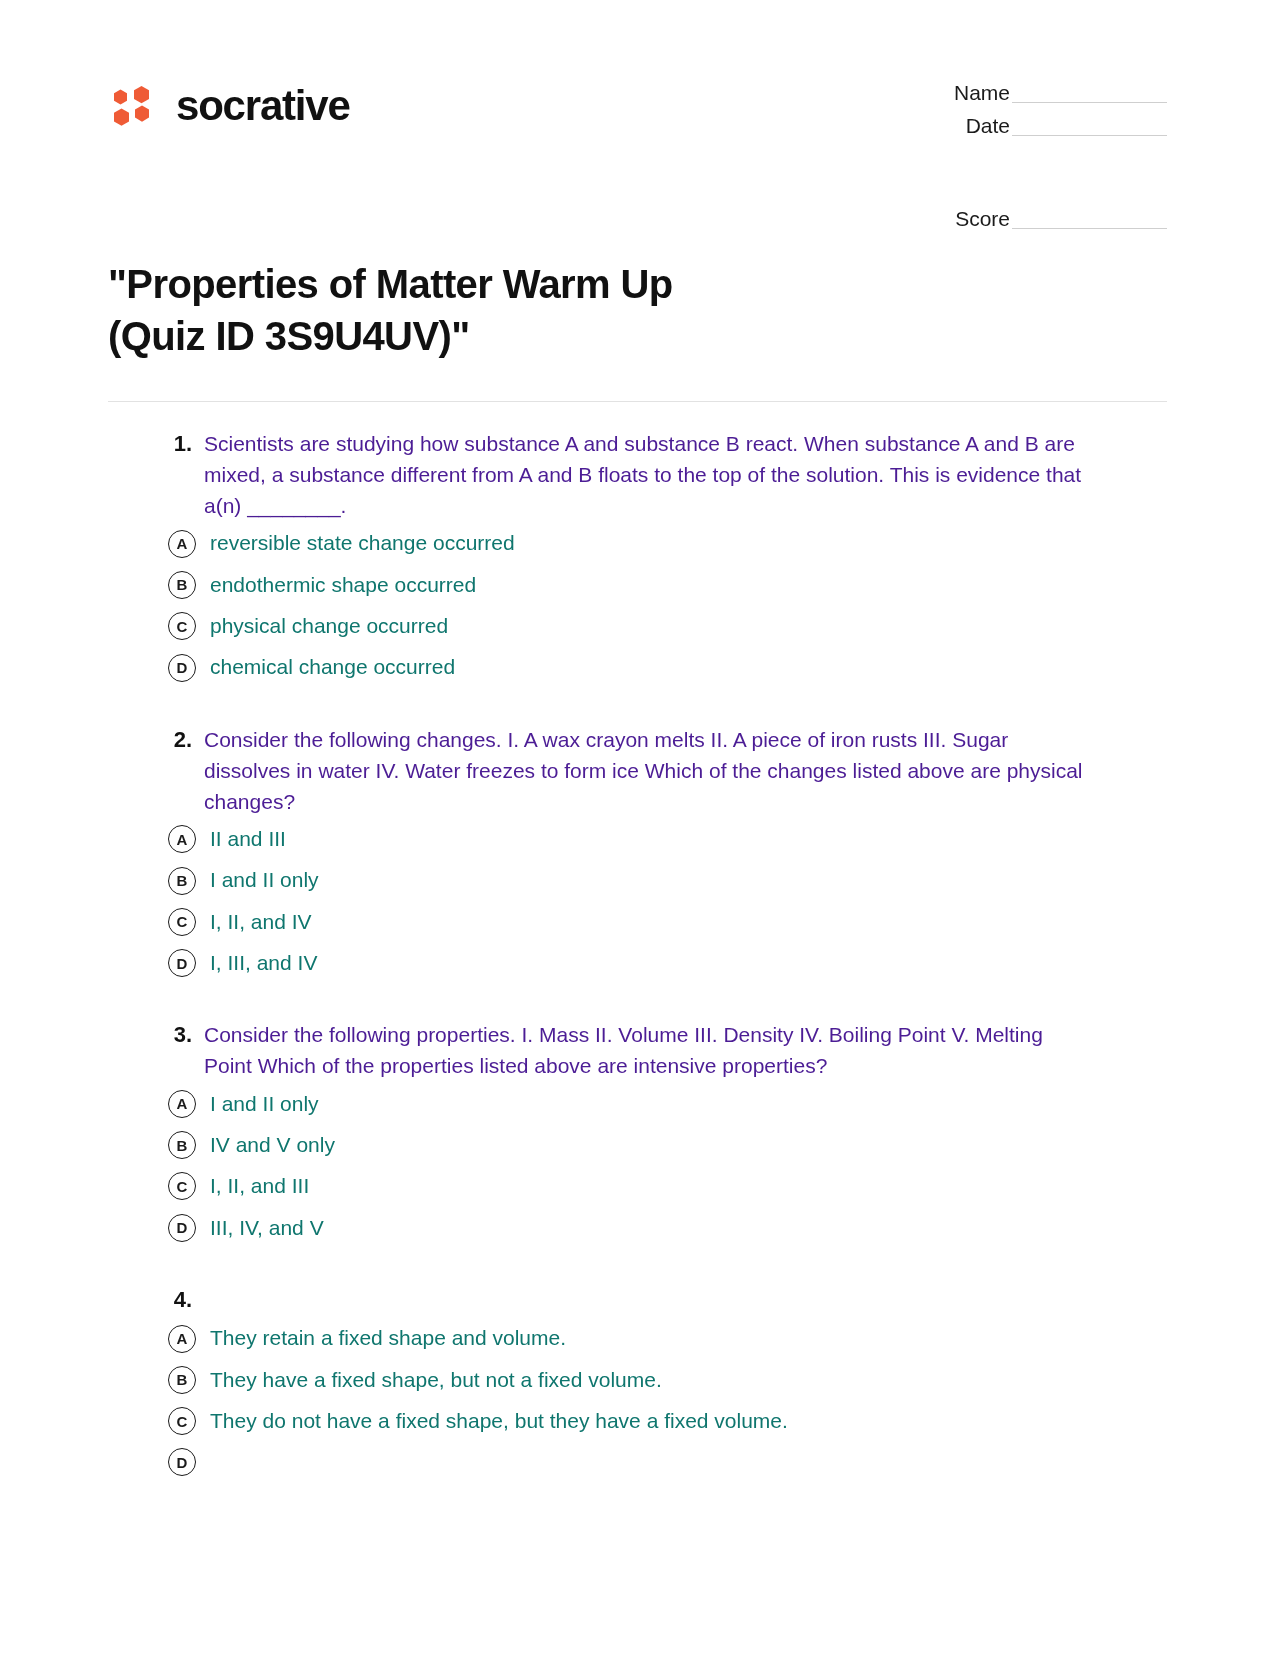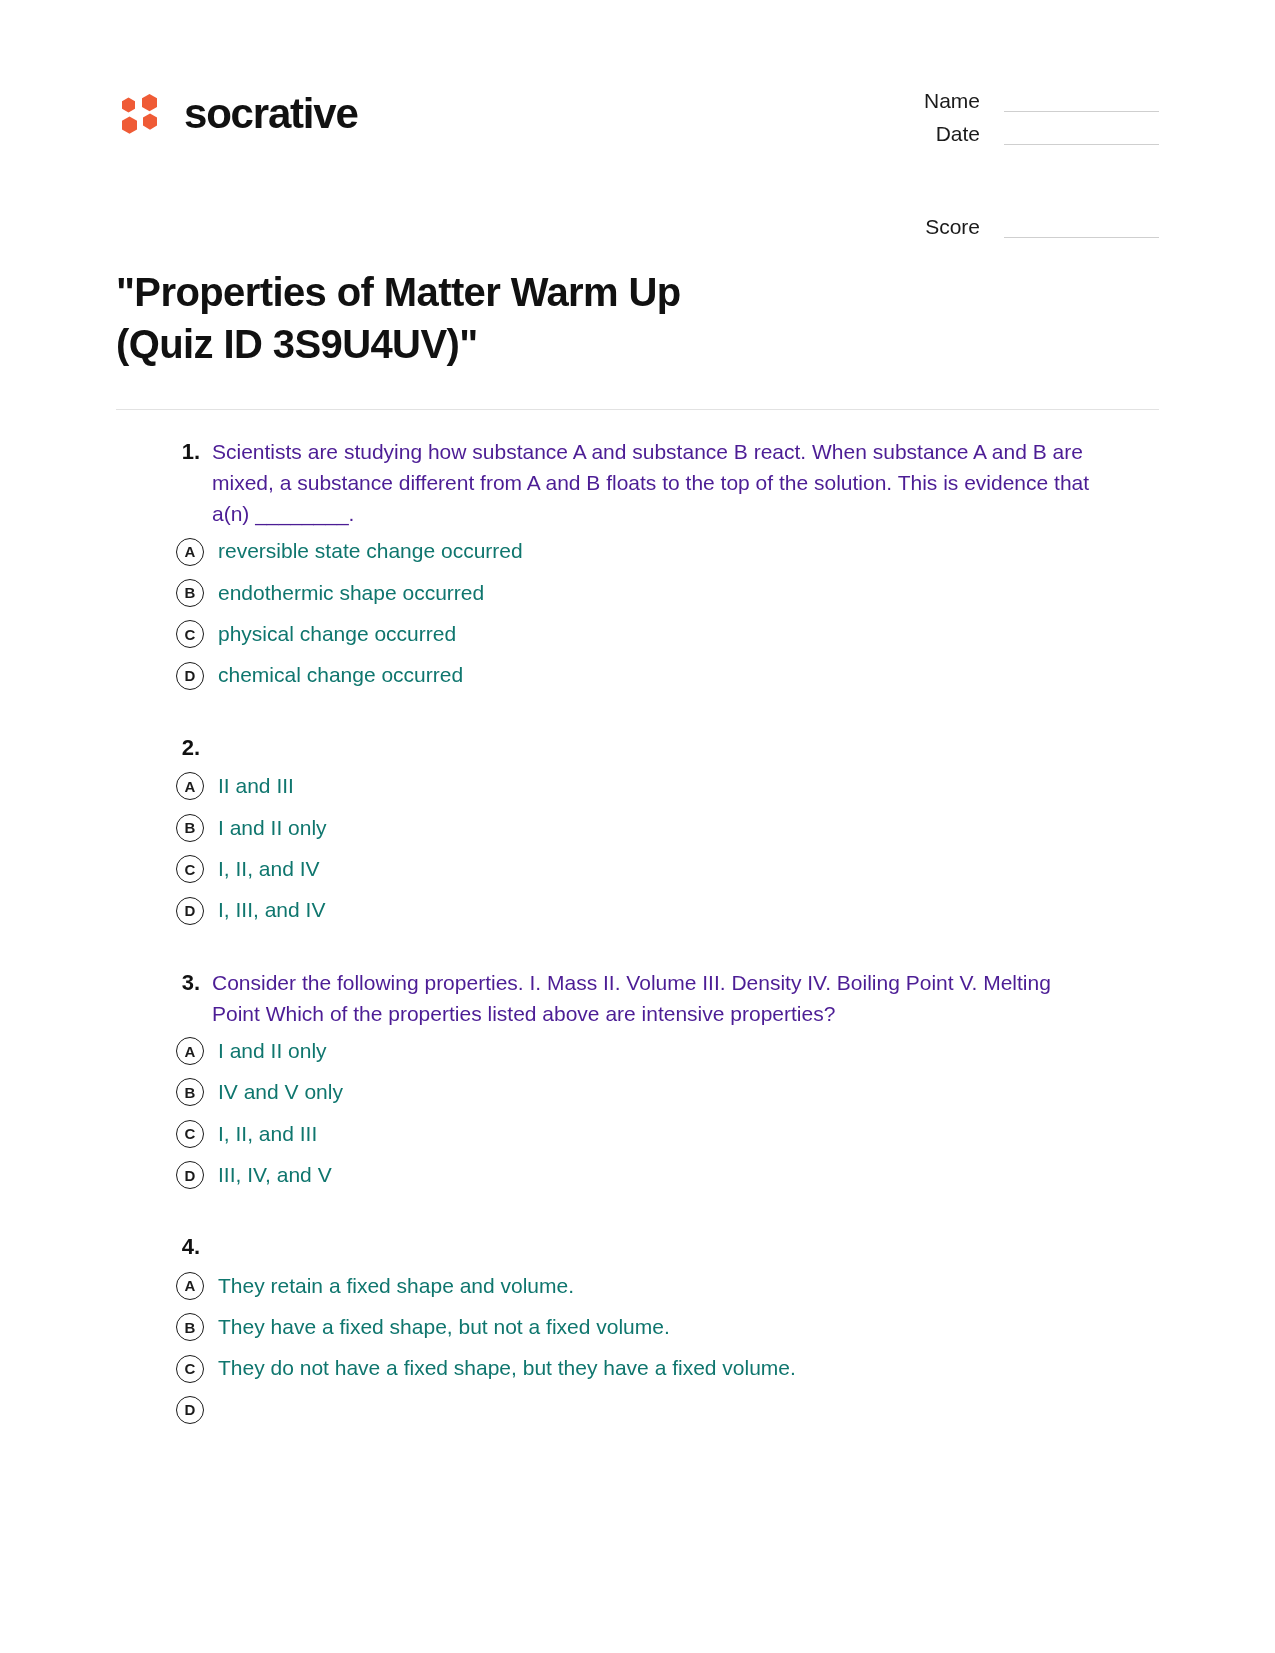--- a/index.html
+++ b/index.html
@@ -13,21 +13,21 @@
     font-family: "Liberation Sans", sans-serif;
     color: #111111;
     position: relative;
     overflow: hidden;
   }
 
   .page {
     width: 1275px;
     height: 1653px;
     box-sizing: border-box;
-    padding: 16px;
+    padding: 8px;
     position: relative;
   }
 
   
   .header {
     display: flex;
     align-items: flex-start;
     justify-content: space-between;
     padding: 60px 100px 0 100px;
     box-sizing: border-box;
@@ -52,23 +52,23 @@
     line-height: 1;
     color: #111111;
   }
 
   .meta {
     width: 300px;
     padding-top: 12px;
   }
   .meta-row {
     display: flex;
-    align-items: center;
+    align-items: flex-start;
     justify-content: flex-end;
-    gap: 24px;
+    gap: 2px;
     margin-bottom: 8px;
   }
   .meta-label {
     font-size: 21px;
     color: #1b1b1b;
     line-height: 1.2;
     white-space: nowrap;
   }
   .meta-line {
     width: 155px;
@@ -225,20 +225,21 @@
         <div class="option">
           <span class="opt-bubble">D</span>
           <span class="opt-text">chemical change occurred</span>
         </div>
       </div>
     </div>
 
     <div class="question">
       <div class="q-head">
         <span class="q-num">2.</span>
+        <span class="q-text">Consider the following changes. I. A wax crayon melts II. A piece of iron rusts III. Sugar dissolves in water IV. Water freezes to form ice Which of the changes listed above are physical changes?</span>
       </div>
       <div class="options">
         <div class="option">
           <span class="opt-bubble">A</span>
           <span class="opt-text">II and III</span>
         </div>
         <div class="option">
           <span class="opt-bubble">B</span>
           <span class="opt-text">I and II only</span>
         </div>

